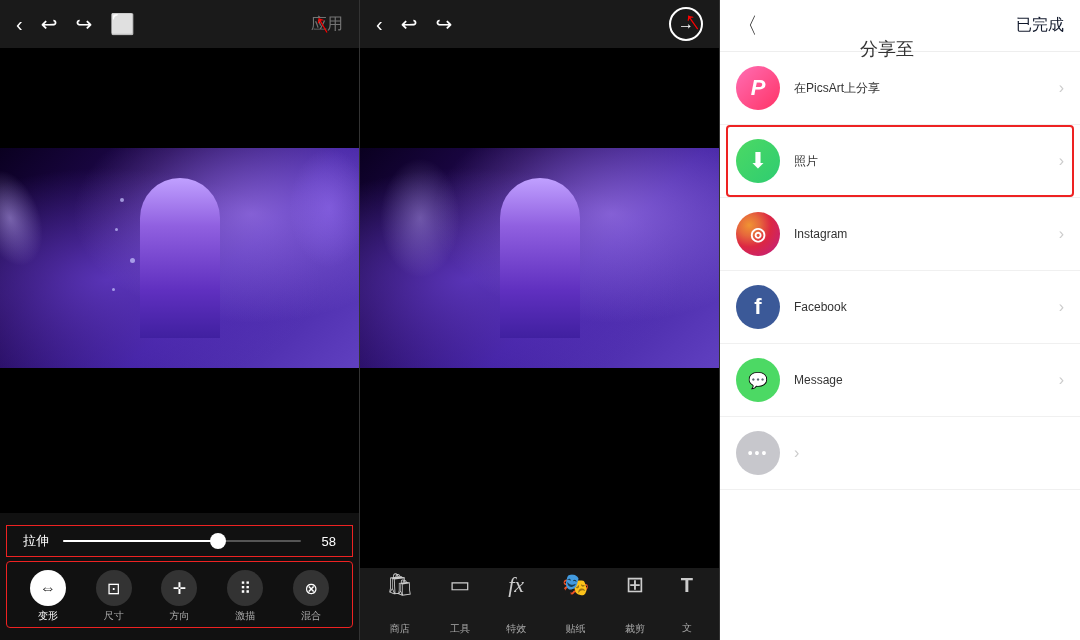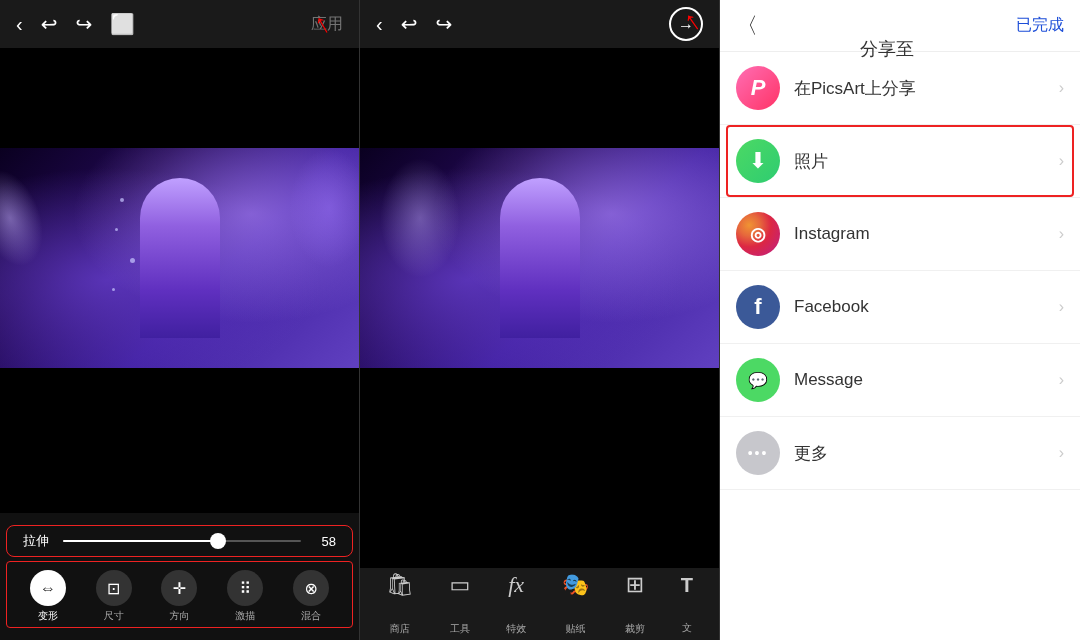--- a/index.html
+++ b/index.html
@@ -104,21 +104,21 @@
       background: #111;
       padding: 8px 0;
     }
 
     .slider-row {
       display: flex;
       align-items: center;
       padding: 6px 16px;
       border: 1.5px solid #e22;
       margin: 4px 6px;
-      border-radius: 8px;
+      border-radius: 0;
     }
 
     .slider-label {
       color: #fff;
       font-size: 13px;
       width: 30px;
       flex-shrink: 0;
     }
 
     .slider-track {
@@ -325,21 +325,21 @@
 
     .right-title {
       font-size: 18px;
       color: #333;
       font-weight: 500;
       margin-top: 47px;
     }
 
     .right-done-btn {
       font-size: 16px;
-      color: #1d4ed8;
+      color: #0f172a;
       cursor: pointer;
     }
 
     .share-list {
       flex: 1;
       overflow-y: auto;
     }
 
     .share-item {
       display: flex;
@@ -383,21 +383,21 @@
 
     .share-item-icon.message {
       background: #4cd964;
     }
 
     .share-item-icon.more {
       background: #c7c7cc;
     }
 
     .share-item-label {
-      font-size: 17px;
+      font-size: 12px;
       color: #333;
       flex: 1;
     }
 
     .share-item-chevron {
       color: #ccc;
       font-size: 16px;
     }
 
     .highlight-box {
@@ -666,18 +666,17 @@
         <span class="msg-icon">💬</span>
       </div>
       <span class="share-item-label">Message</span>
       <span class="share-item-chevron">›</span>
     </div>
 
     <div class="share-item">
       <div class="share-item-icon more">
         <span class="more-dots">•••</span>
       </div>
-      <span class="share-item-label">更多</span>
       <span class="share-item-chevron">›</span>
     </div>
 
   </div>
 </div>
 
 </body></html>

